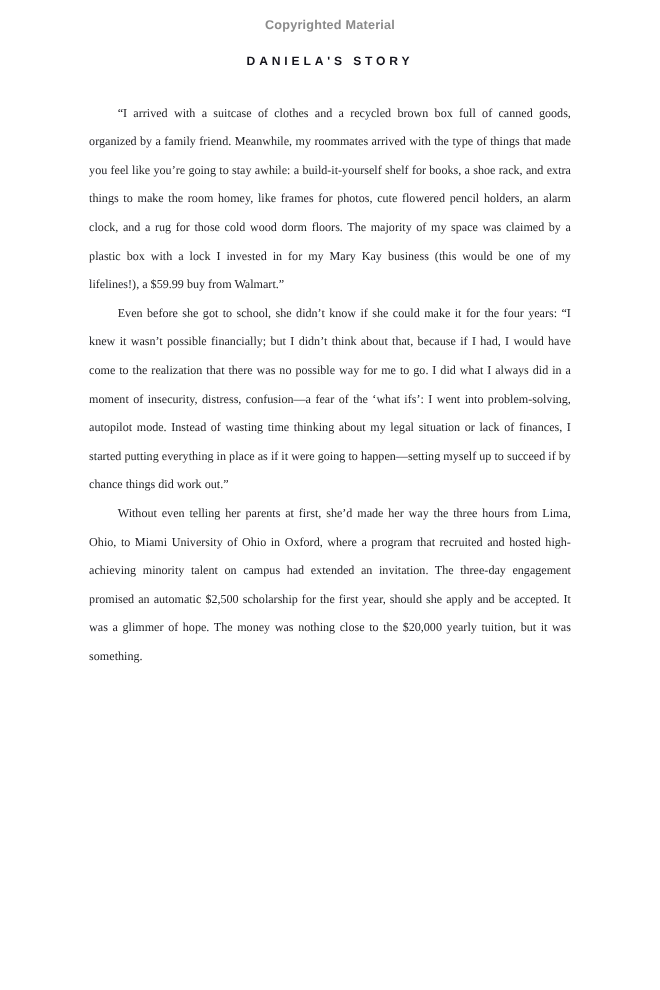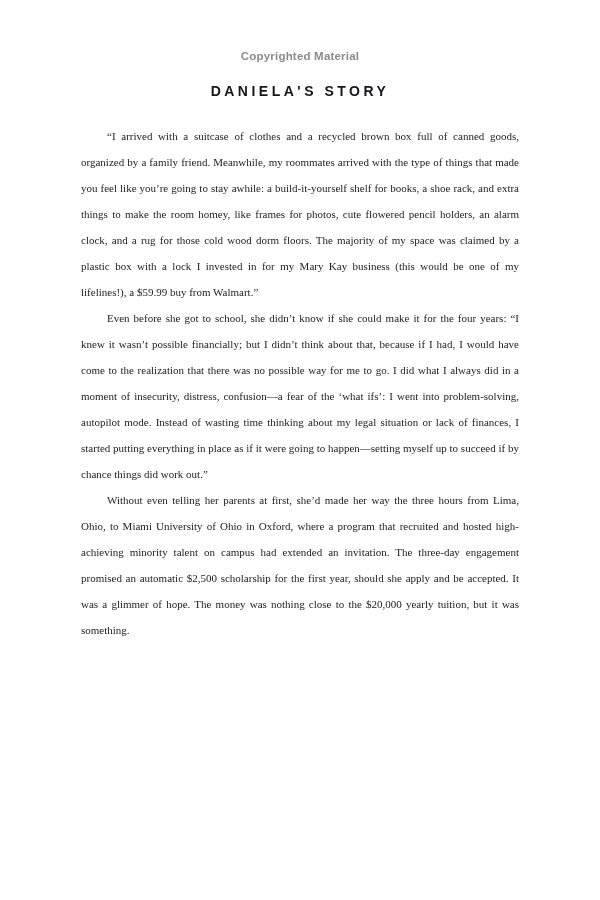--- a/index.html
+++ b/index.html
@@ -7,21 +7,20 @@
     padding: 0;
     background: #ffffff;
   }
   .page {
     position: relative;
     width: 600px;
     height: 736px;
     background: #ffffff;
     overflow: hidden;
     font-family: "Liberation Serif", serif;
-    margin-top: 33px;
   }
   .copyright {
     position: absolute;
     left: 0;
     width: 100%;
     text-align: center;
     font-family: "Liberation Sans", sans-serif;
     font-weight: 700;
     font-size: 11.5px;
     color: #8b8b8b;
@@ -30,21 +29,21 @@
   .copyright-top { top: 17px; }
   .copyright-bottom { top: 865px; }
   .chapter-title {
     position: absolute;
     top: 50px;
     left: 0;
     width: 100%;
     text-align: center;
     font-family: "Liberation Sans", sans-serif;
     font-weight: 700;
-    font-size: 14px;
+    font-size: 11px;
     letter-spacing: 3.5px;
     color: #15151d;
     text-transform: uppercase;
   }
   .body-text {
     position: absolute;
     left: 81px;
     top: 90px;
     width: 438px;
     font-size: 11px;

